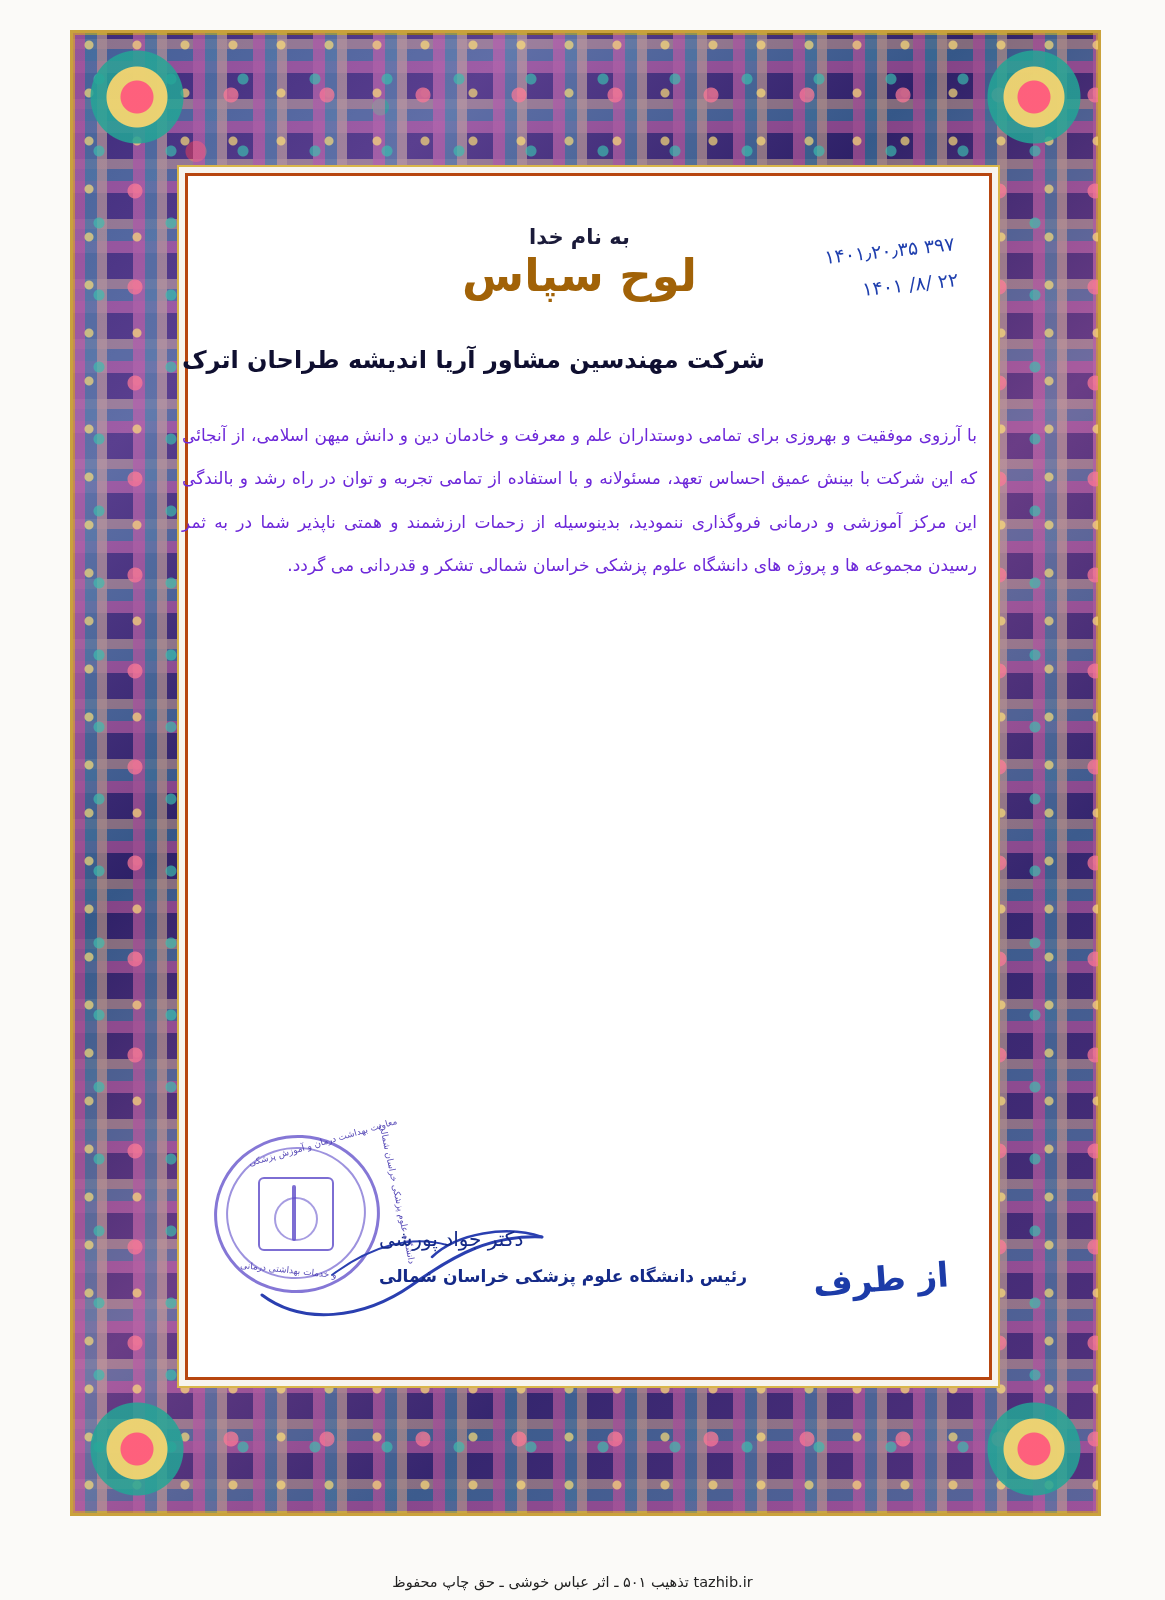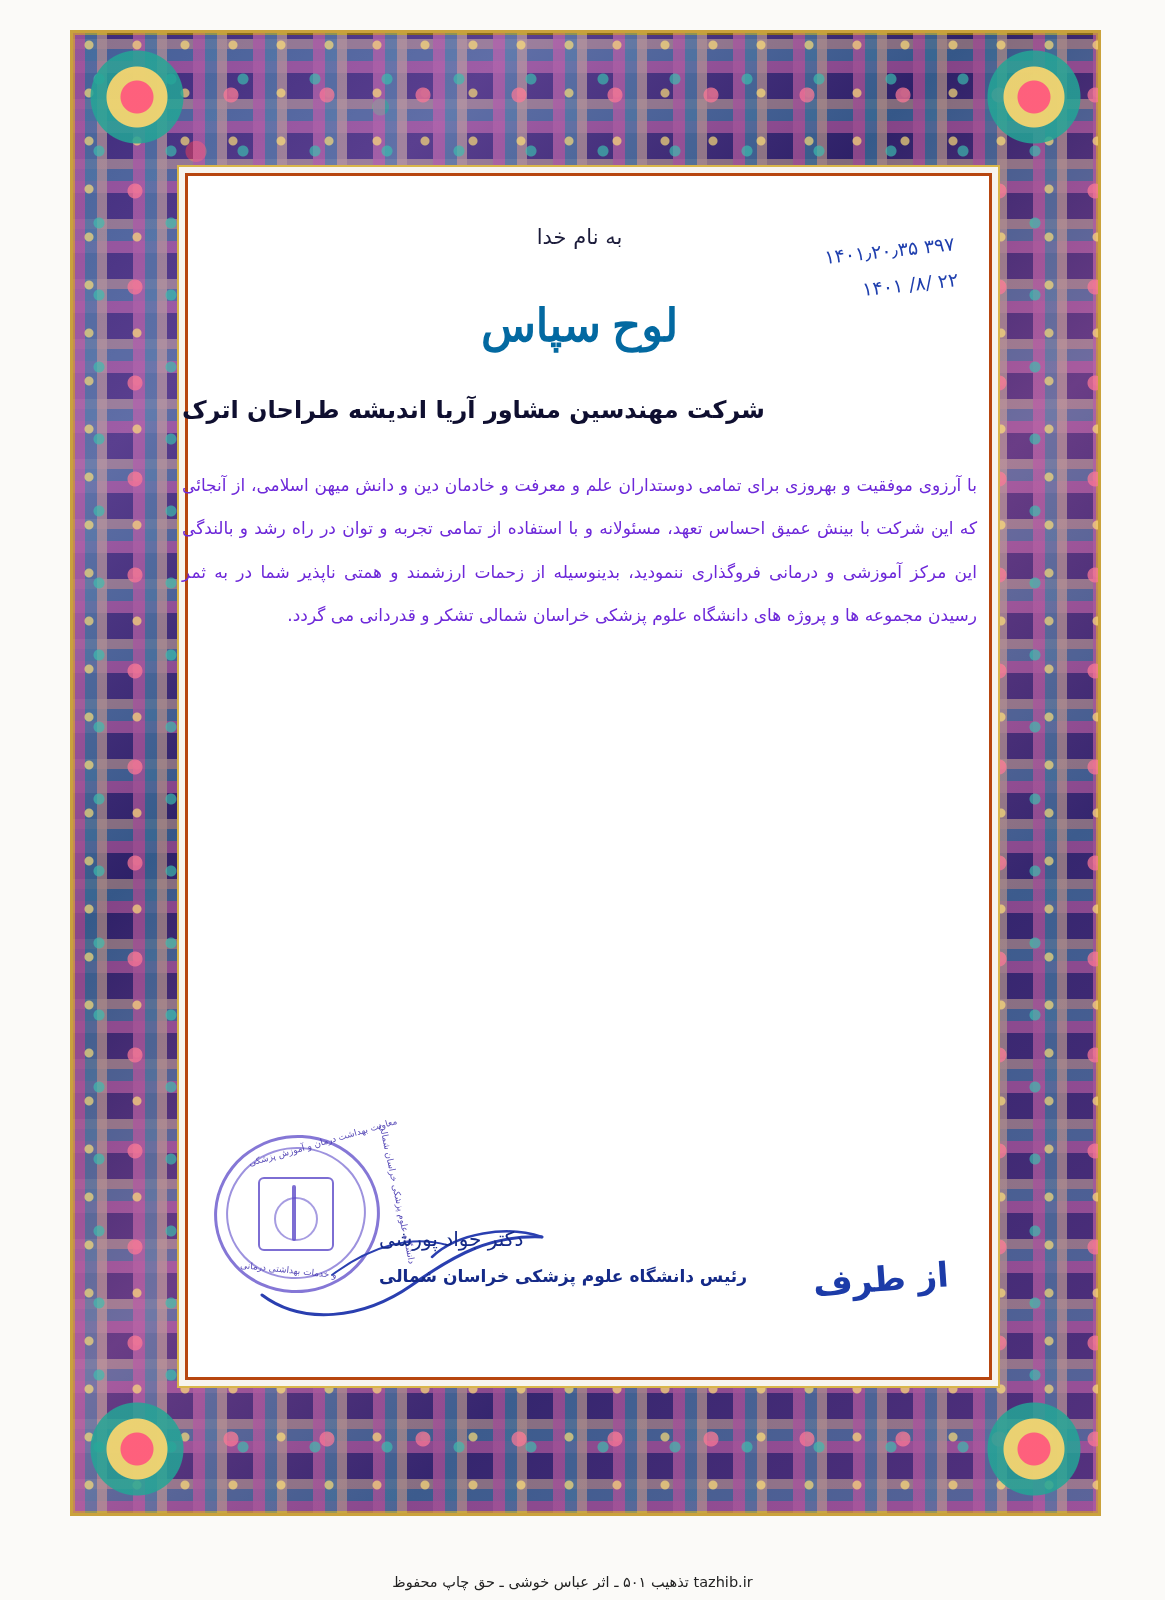--- a/index.html
+++ b/index.html
@@ -96,28 +96,27 @@
     color: #15173a;
     text-align: right;
     direction: rtl;
   }
   .bismillah {
     text-align: center;
     font-size: 21px;
     color: #1b1b3a;
     margin-top: 55px;
     letter-spacing: .5px;
+    font-weight: bold;
   }
   .title {
     text-align: center;
     font-size: 45px;
     font-weight: bold;
-    margin-top: 50px;
-    color: #0369a1;
-    font-family: Liberation Serif, serif;
+    color: #a16207;
   }
   .stamp-number {
     position: absolute;
     right: 20px;
     top: 62px;
     color: #1f3fae;
     font-size: 19px;
     transform: rotate(-6deg);
     line-height: 1.9;
     text-align: right;

